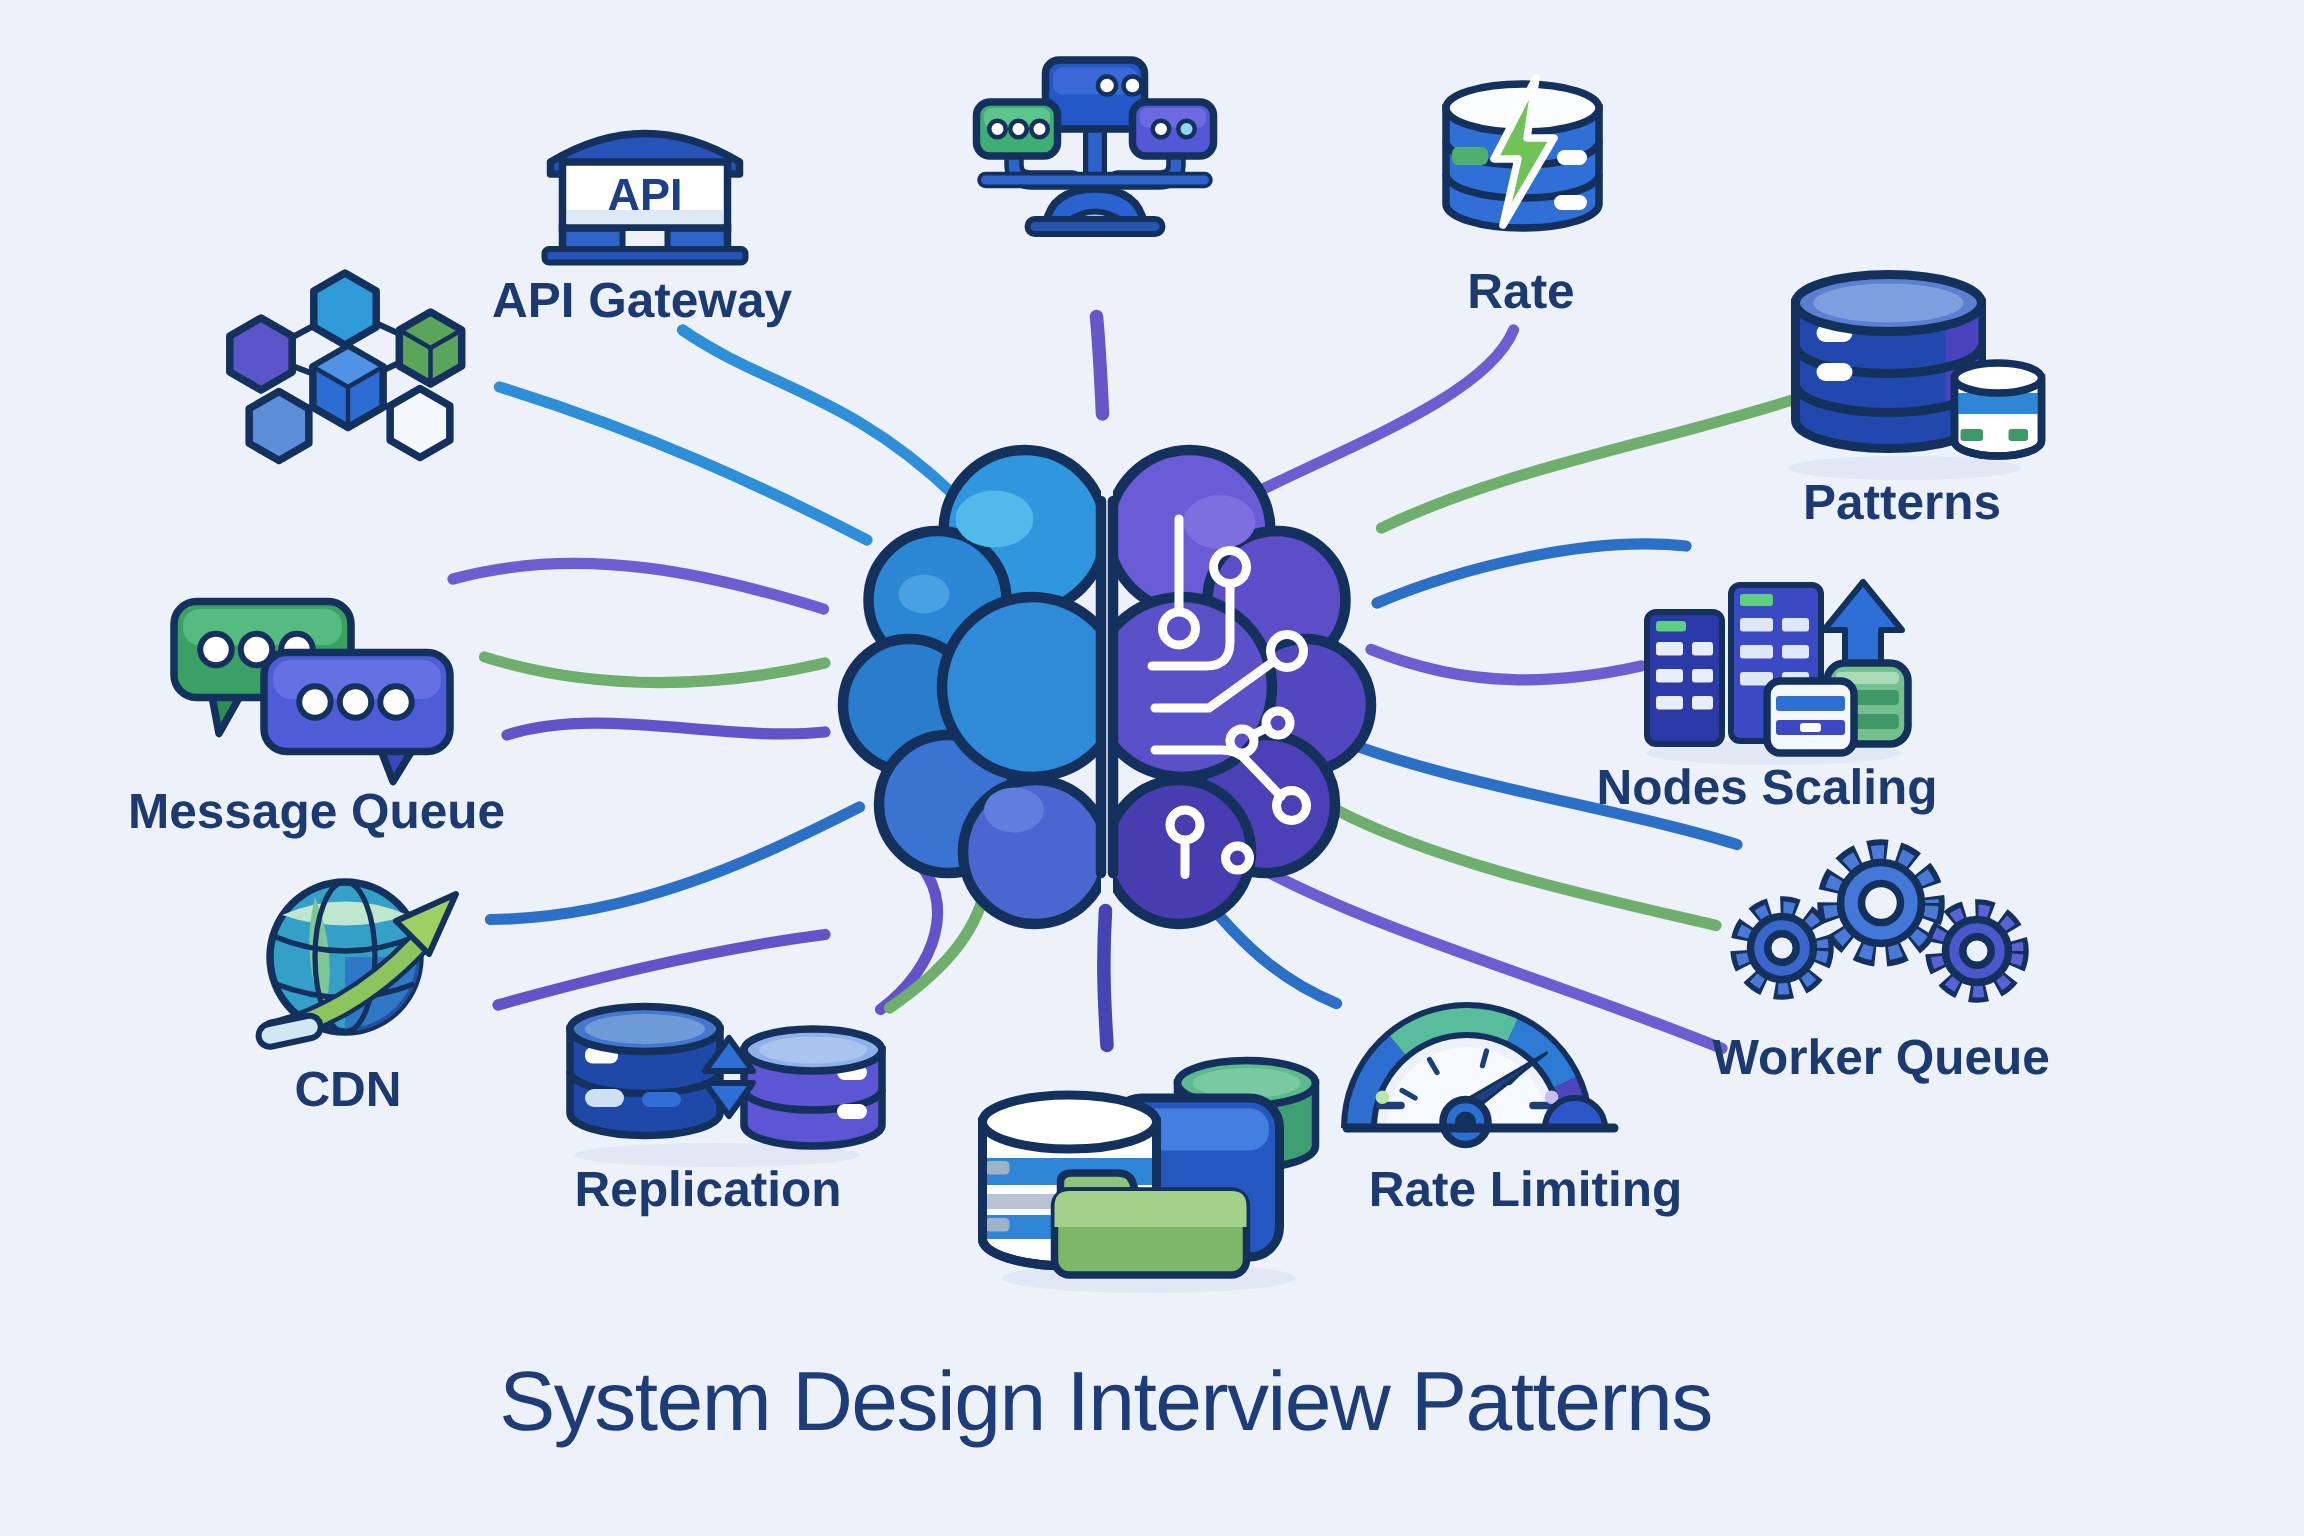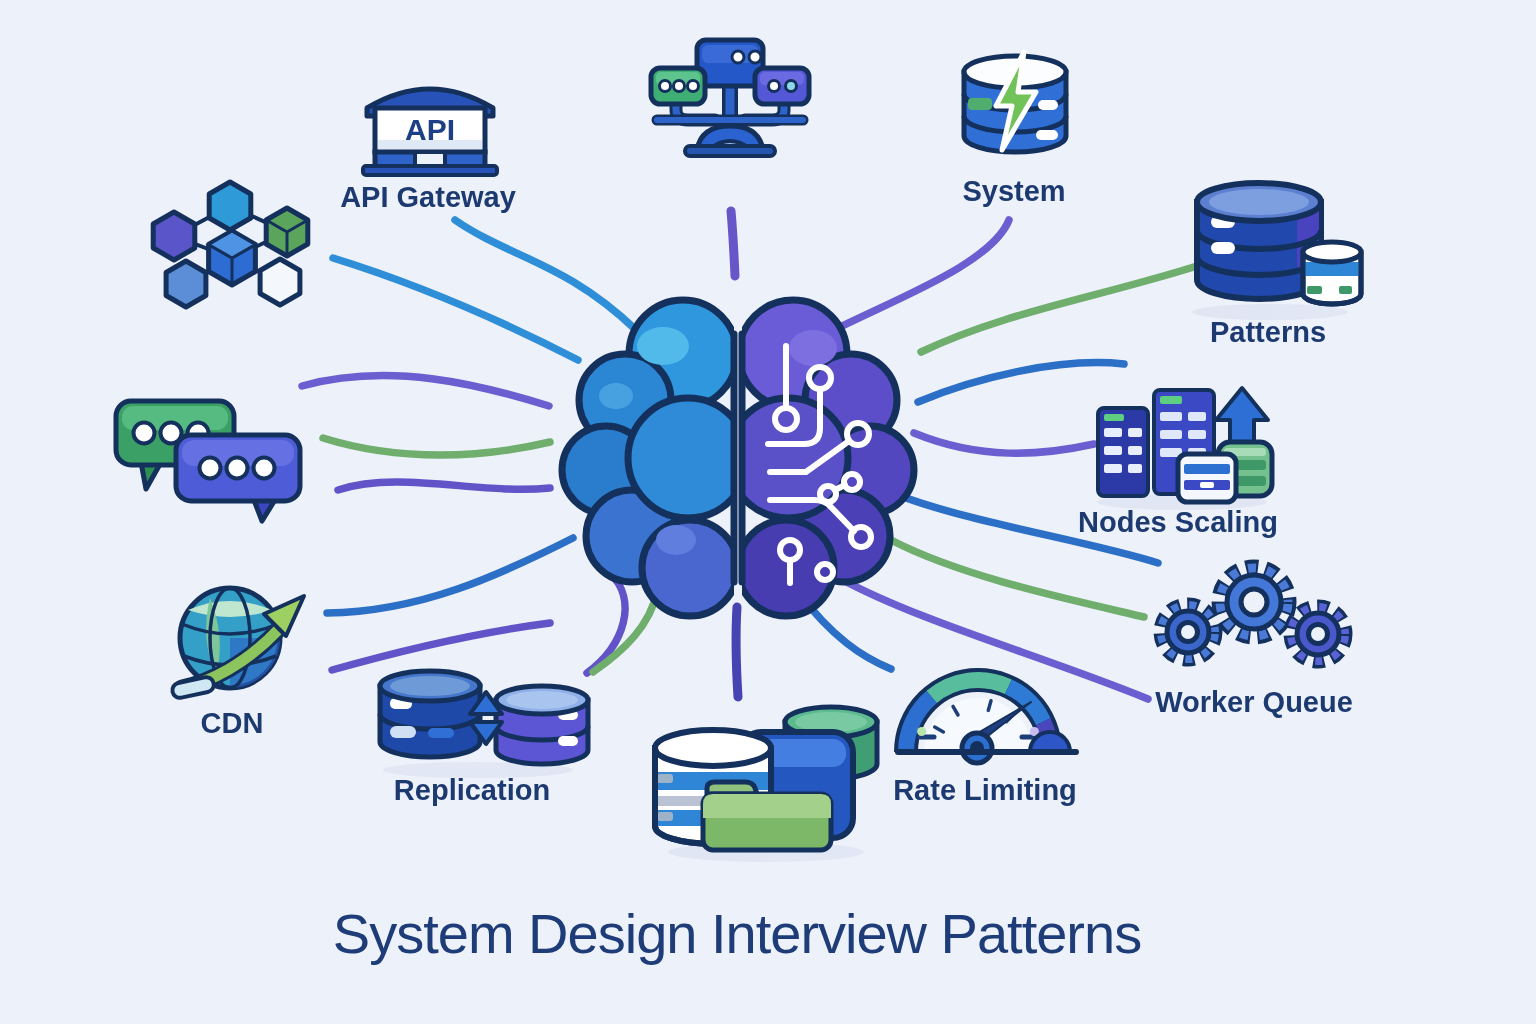--- a/index.html
+++ b/index.html
@@ -5,21 +5,21 @@
   html,body{margin:0;padding:0;}
   body{
     width:1536px;height:1024px;overflow:hidden;position:relative;
     background:#edf1fa;
     font-family:"Liberation Sans",sans-serif;
   }
   .canvas{position:absolute;inset:0;width:1536px;height:780px;}
   svg.art{position:absolute;left:0;top:0;}
   .label{
     position:absolute;transform:translateX(-50%);
-    font-size:29px;font-weight:bold;color:#1c3a70;white-space:nowrap;
+    font-size:33px;font-weight:bold;color:#1c3a70;white-space:nowrap;
   }
   .title{
     position:absolute;left:737px;top:901px;transform:translateX(-50%);
     font-size:56px;font-weight:normal;color:#1e3c78;letter-spacing:-1px;white-space:nowrap;
   }
   .api-text{font:bold 30px "Liberation Sans",sans-serif;fill:#1d3f85;}
 </style>
 </head>
 <body>
 
@@ -343,22 +343,23 @@
     <circle cx="144.4" cy="79.5" r="4.5" fill="#cbbcf0"></circle>
     <polygon points="80,98 86,82 141,50" fill="#1e4083" stroke="#14305c" stroke-width="2" stroke-linejoin="round"></polygon>
     <circle cx="87" cy="96" r="15" fill="#2d6fd0" stroke="#14305c" stroke-width="5"></circle>
     <circle cx="87" cy="96" r="7" fill="#14305c"></circle>
     <path d="M140,100 A20,20 0 0 1 180,100 Z" fill="#2d56c8" stroke="#14305c" stroke-width="4"></path>
     <path d="M8,100 L186,100" fill="none" stroke="#14305c" stroke-width="6" stroke-linecap="round"></path>
   </g>
 </svg>
 
 <div class="label" style="left:428px;top:181px">API Gateway</div>
-<div class="label" style="left:1014px;top:175px">System</div>
+<div class="label" style="left:1014px;top:175px">Rate</div>
 <div class="label" style="left:1268px;top:316px">Patterns</div>
+<div class="label" style="left:211px;top:522px">Message Queue</div>
 <div class="label" style="left:1178px;top:506px">Nodes Scaling</div>
 <div class="label" style="left:232px;top:707px">CDN</div>
 <div class="label" style="left:1254px;top:686px">Worker Queue</div>
 <div class="label" style="left:472px;top:774px">Replication</div>
-<div class="label" style="left:985px;top:774px">Rate Limiting</div>
+<div class="label" style="left:1017px;top:774px">Rate Limiting</div>
 
 <div class="title">System Design Interview Patterns</div>
 </div>
 
 </body></html>

